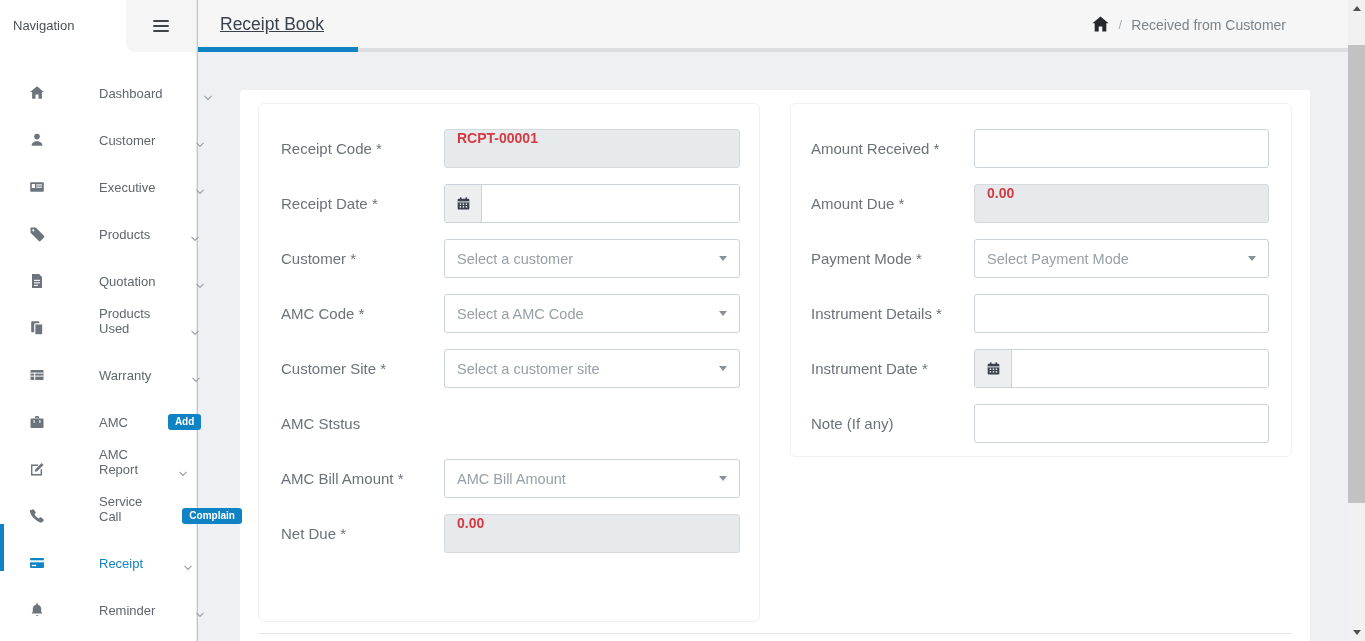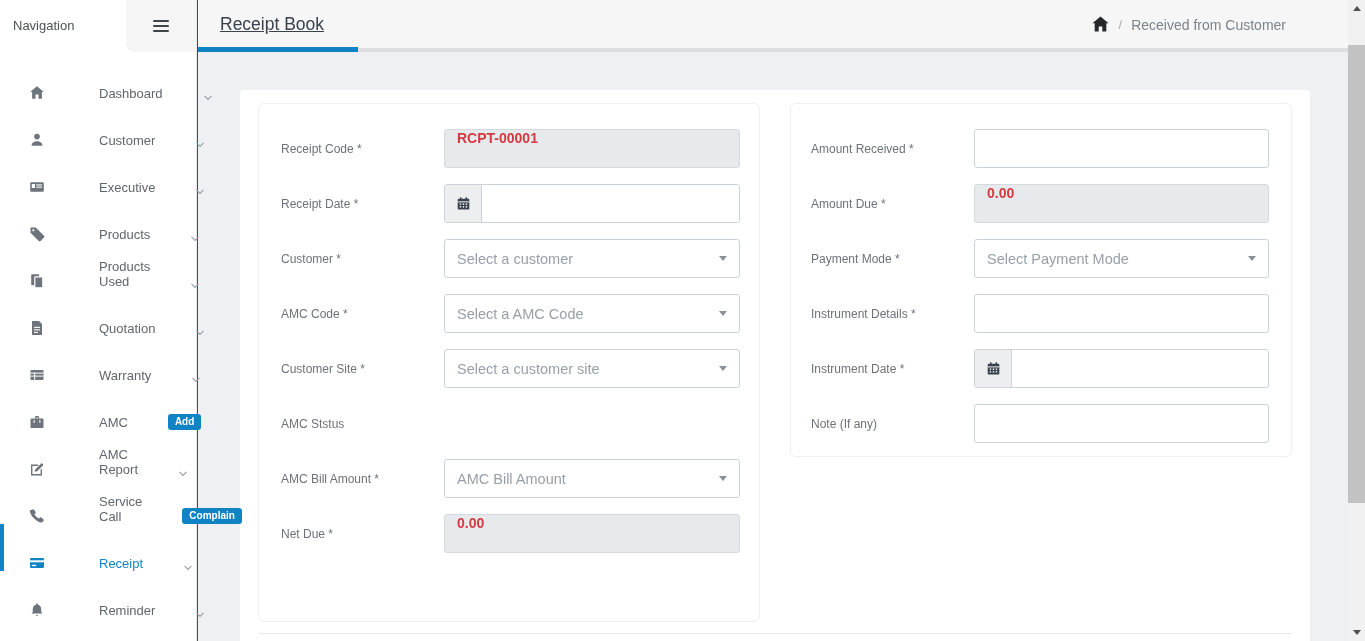--- a/index.html
+++ b/index.html
@@ -1,17 +1,17 @@
 <!DOCTYPE html>
 <html><head>
 <meta charset="utf-8">
 <style>
   * { margin:0; padding:0; box-sizing:border-box; }
   html,body { width:1365px; height:641px; overflow:hidden; font-family:"Liberation Sans",sans-serif; }
-  .app { position:relative; width:1365px; height:641px; background:#b91c1c; overflow:hidden; }
+  .app { position:relative; width:1365px; height:641px; background:#f9a8d4; overflow:hidden; }
 
   
   .sidebar { position:absolute; left:0; top:0; width:197px; height:641px; background:#fff; border-right:1px solid #e7e9eb; z-index:3; }
   .sidebar-top { display:flex; height:52px; }
   .nav-title { width:126px; background:#fff; line-height:52px; padding-left:13px; font-size:13px; color:#4b5157; }
   .hamburger { flex:1; background:#f5f5f5; border-radius:0 0 0 9px; display:flex; flex-direction:column; align-items:center; justify-content:center; gap:3px; cursor:pointer; }
   .hamburger .hb { display:block; width:16px; height:2px; background:#3f444a; border-radius:1px; }
   .menu { padding-top:2px; }
   .mi { position:relative; height:47px; display:flex; align-items:flex-end; padding:0 20px 0 28px; color:#5f666d; cursor:pointer;gap:40px; }
   .mi-icon { width:18px; height:16px; margin-right:13px; display:flex; align-items:center; justify-content:center; color:#6d747b; flex:none; }
@@ -33,21 +33,21 @@
 
   
   .content { position:absolute; left:198px; top:52px; right:17px; bottom:0; background:#eef0f3; overflow:hidden; }
   .card { position:absolute; left:42px; top:38px; width:1070px; height:600px; background:#fff; border-radius:4px; box-shadow:0 1px 1px rgba(0,0,0,.03); }
   .panel { position:absolute; top:13px; border:1px solid #eff0f4; border-radius:6px; padding:25px 19px 0 22px; }
   .panel-left  { left:18px;  width:502px; height:519px; }
   .panel-right { left:550px; width:502px; height:354px; padding-left:20px; padding-right:22px; }
   .card-divider { position:absolute; left:18px; top:543px; width:1034px; height:1px; background:#e5e7ea; }
 
   .frow { display:flex; align-items:center; height:39px; margin-bottom:16px; }
-  .flabel { width:163px; flex:none; font-size:12px; color:#6c727a; }
+  .flabel { width:163px; flex:none; font-size:15px; color:#6c727a; }
   .fctl { flex:1; height:39px; position:relative; }
 
   .ctl { width:100%; height:39px; border:1px solid #ccd2d9; border-radius:3px; background:#fff; }
   .ctl-readonly { display:flex; align-items:flex-start; padding-left:12px; background:#e7eaed; border-color:#d5d9de; }
   .ctl-readonly span { color:#d43a41; font-weight:bold; font-size:14px; }
   input.ctl { padding:0 10px; font-size:14px; color:#3e454d; font-family:inherit; outline:none; }
   .ctl-select { display:flex; align-items:center; justify-content:space-between; padding:0 12px; cursor:pointer; }
   .ctl-select .ph { color:#97a0a8; font-size:14.5px; }
   .caret { width:0; height:0; border-left:4px solid transparent; border-right:4px solid transparent; border-top:5px solid #8a9098; }
   .ctl-date { display:flex; overflow:hidden; cursor:pointer; }
@@ -135,42 +135,42 @@
         <span class="mi-chevron">
           <svg width="10" height="7" viewBox="0 0 12 9" fill="none" stroke="currentColor" stroke-width="1.5">
               <path d="M1.5 2.5 6 7l4.5-4.5"></path>
             </svg>
           </span>
       </div>
 
       <div class="mi">
         <span class="mi-icon">
           <svg width="16" height="16" viewBox="0 0 16 16" fill="currentColor">
-              <rect x="2.2" y="1.2" width="8" height="11" rx=".8"></rect>
-              <rect x="5.8" y="3.8" width="8" height="11" rx=".8" stroke="#fff" stroke-width="1.2"></rect>
-            </svg>
-          </span>
-        <span class="mi-label">Products Used</span>
-        <span class="mi-chevron">
-          <svg width="10" height="7" viewBox="0 0 12 9" fill="none" stroke="currentColor" stroke-width="1.5">
-              <path d="M1.5 2.5 6 7l4.5-4.5"></path>
-            </svg>
-          </span>
-      </div>
-
-      <div class="mi">
-        <span class="mi-icon">
-          <svg width="16" height="16" viewBox="0 0 16 16" fill="currentColor">
               <path d="M3 1h7l3 3v11H3Z"></path>
               <rect x="5" y="6.8" width="6" height="1.1" fill="#fff"></rect>
               <rect x="5" y="9.3" width="6" height="1.1" fill="#fff"></rect>
               <rect x="5" y="11.8" width="4" height="1.1" fill="#fff"></rect>
             </svg>
           </span>
         <span class="mi-label">Quotation</span>
+        <span class="mi-chevron">
+          <svg width="10" height="7" viewBox="0 0 12 9" fill="none" stroke="currentColor" stroke-width="1.5">
+              <path d="M1.5 2.5 6 7l4.5-4.5"></path>
+            </svg>
+          </span>
+      </div>
+
+      <div class="mi">
+        <span class="mi-icon">
+          <svg width="16" height="16" viewBox="0 0 16 16" fill="currentColor">
+              <rect x="2.2" y="1.2" width="8" height="11" rx=".8"></rect>
+              <rect x="5.8" y="3.8" width="8" height="11" rx=".8" stroke="#fff" stroke-width="1.2"></rect>
+            </svg>
+          </span>
+        <span class="mi-label">Products Used</span>
         <span class="mi-chevron">
           <svg width="10" height="7" viewBox="0 0 12 9" fill="none" stroke="currentColor" stroke-width="1.5">
               <path d="M1.5 2.5 6 7l4.5-4.5"></path>
             </svg>
           </span>
       </div>
 
 
       <div class="mi">
         <span class="mi-icon">

